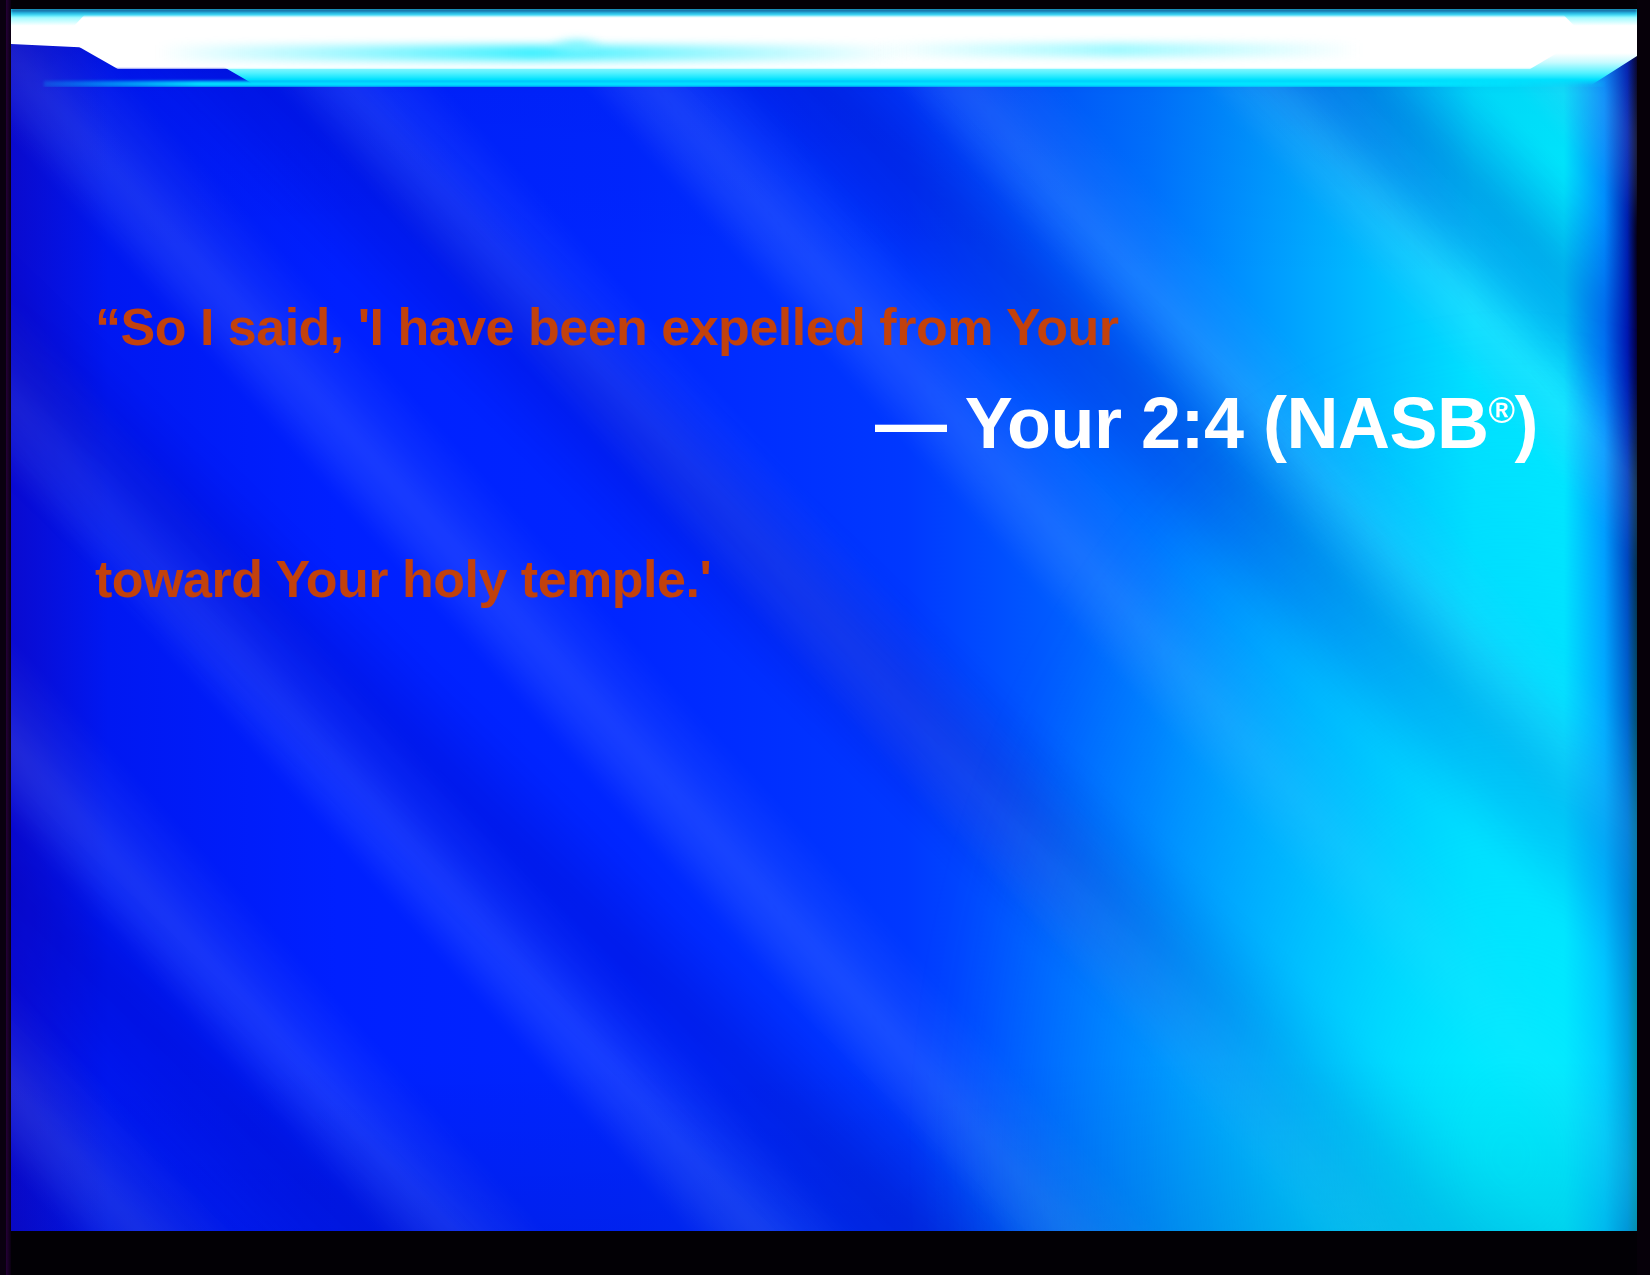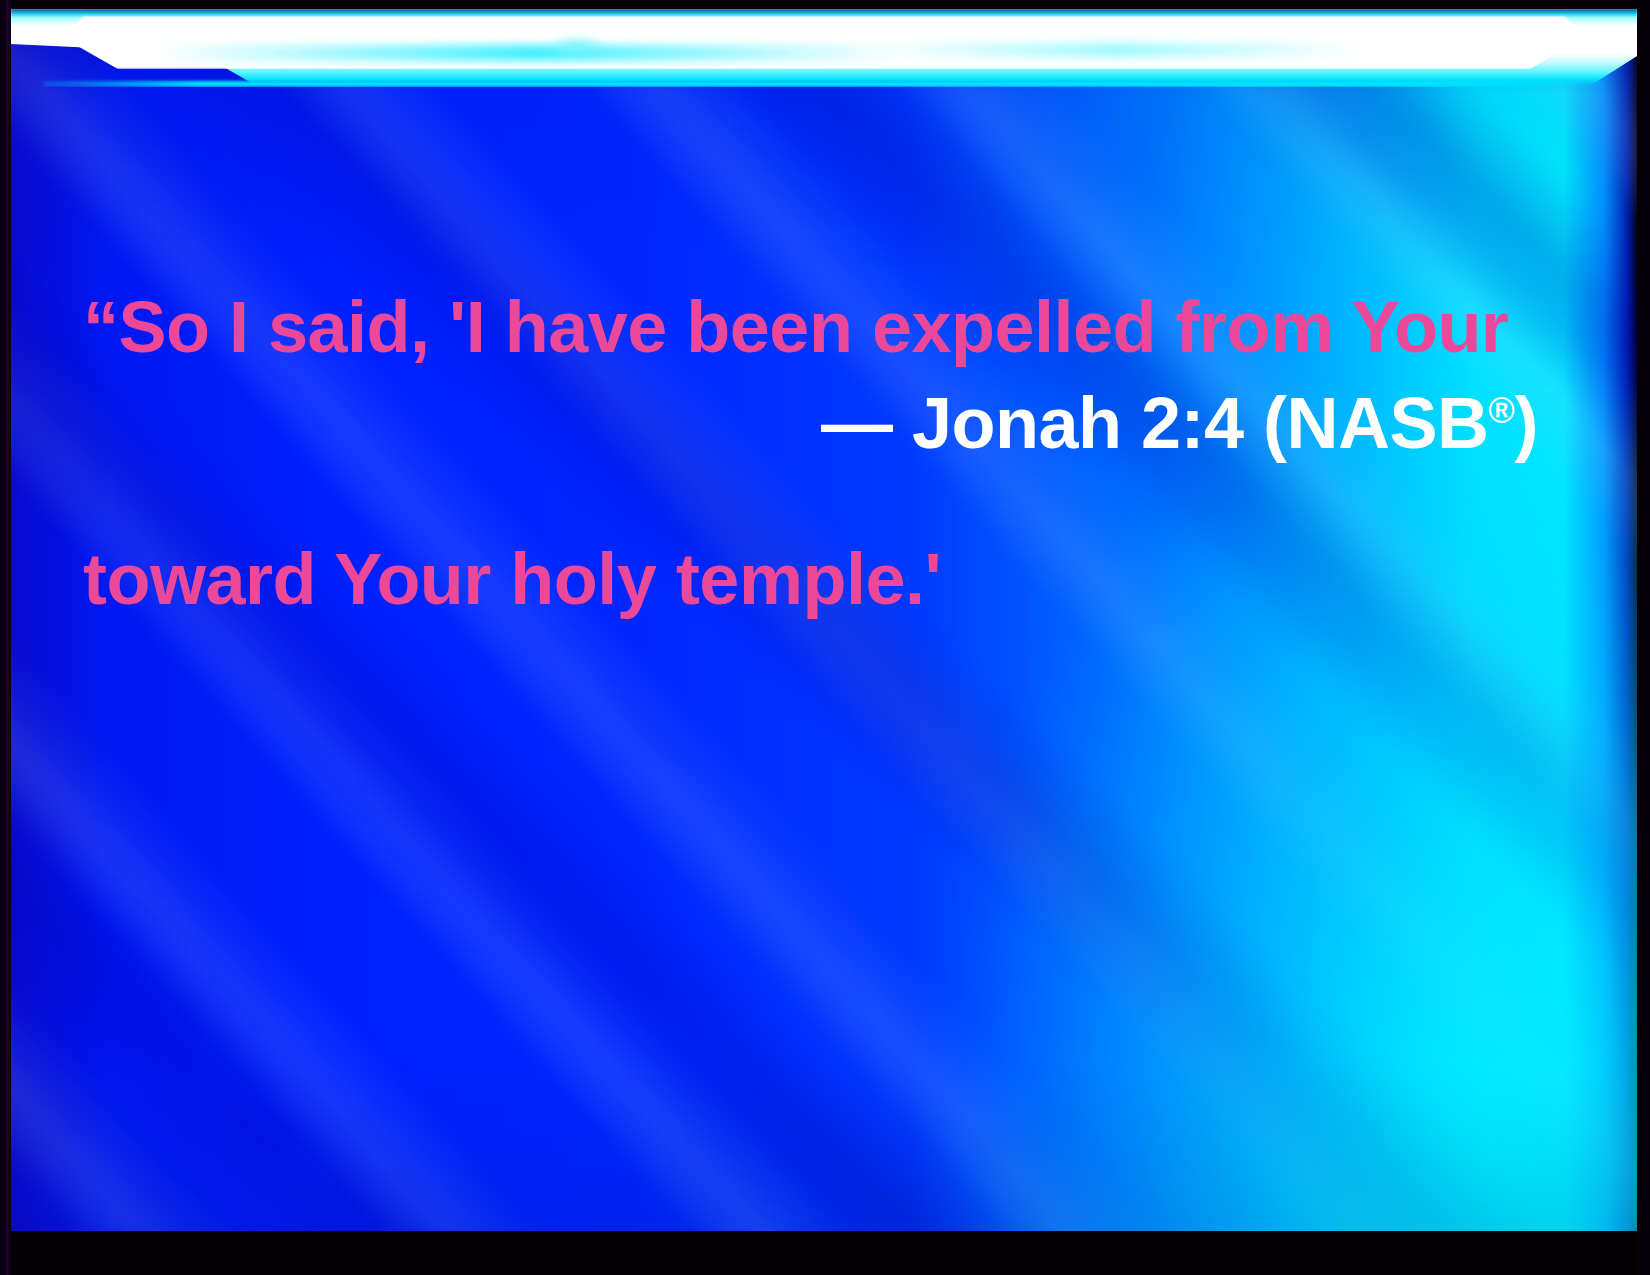--- a/index.html
+++ b/index.html
@@ -159,26 +159,26 @@
 
   
   .text-layer{
     position:absolute;
     left:11px; top:9px;
     width:1626px; height:1222px;
     z-index:30;
   }
   .verse{
     position:absolute;
-    left:72px;
+    left:84px;
     top:108px;
     width:1460px;
-    color:#ec4899;
+    color:#c2410c;
     font-weight:bold;
-    font-size:72px;
+    font-size:52px;
     line-height:84px;
     letter-spacing:-0.5px;
     white-space:pre-wrap;
   }
   .verse-line{ display:block; }
   .attribution{
     position:absolute;
     left:72px;
     top:372px;
     width:1455px;
@@ -219,21 +219,21 @@
     <div class="band-nub"></div>
     <div class="band-topline"></div>
     <div class="band-botline"></div>
   </div>
 
   <div class="text-layer">
     <div class="verse">
       <span class="verse-line">“So I said, 'I have been expelled from Your</span>
       <span class="verse-line">toward Your holy temple.'</span>
     </div>
-    <div class="attribution"><span>— </span><span>Jonah 2:4 (NASB</span><span class="reg">®</span><span>)</span></div>
+    <div class="attribution"><span>— </span><span>Your 2:4 (NASB</span><span class="reg">®</span><span>)</span></div>
   </div>
 
   <div class="frame-top"></div>
   <div class="frame-bottom"></div>
   <div class="frame-left"></div>
   <div class="frame-right"></div>
 
 </div>
 
 </body></html>

